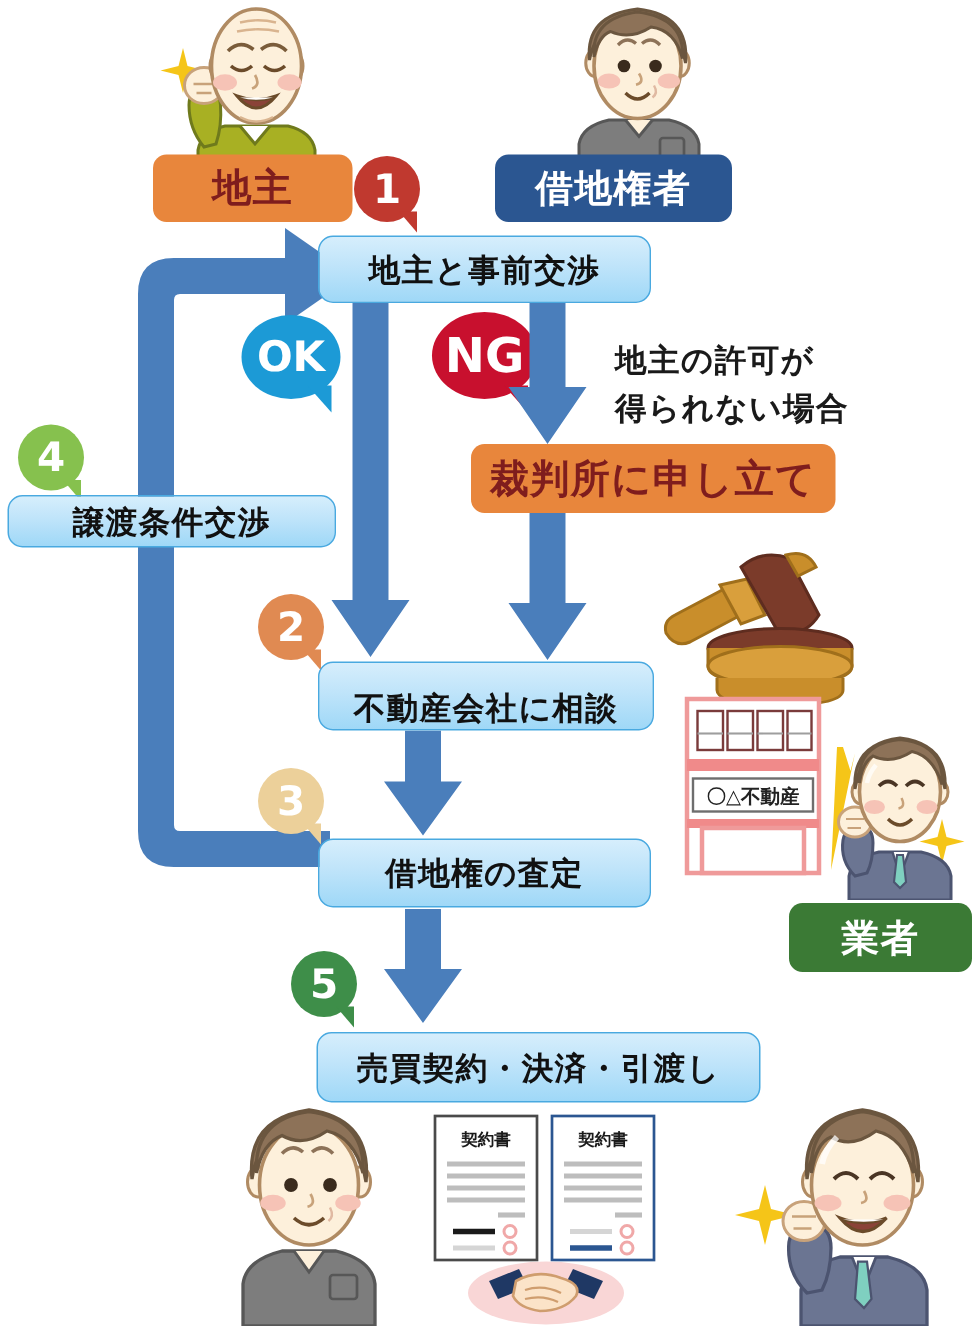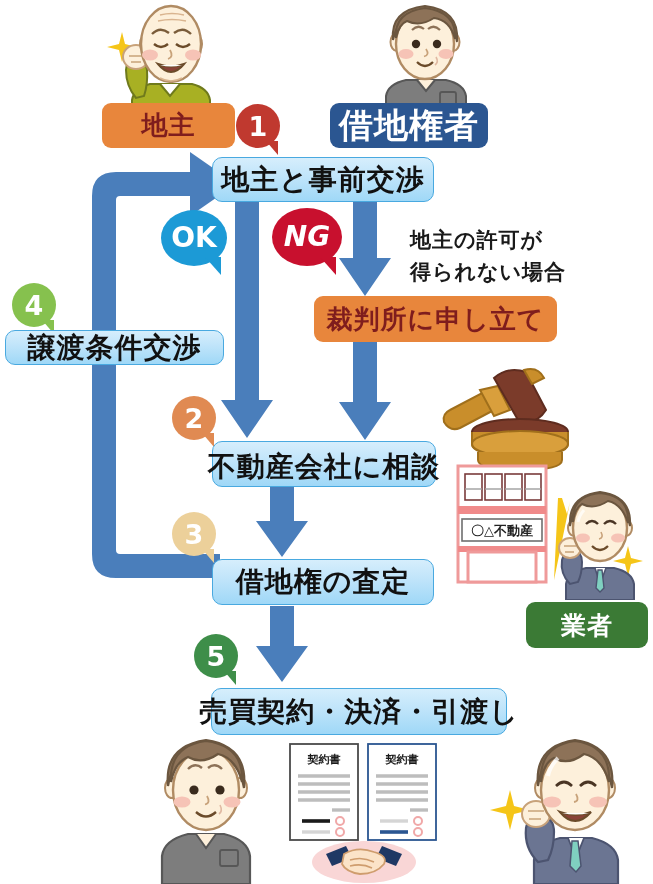--- a/index.html
+++ b/index.html
@@ -25,35 +25,35 @@
     box-sizing:border-box;
     text-align:center;
     letter-spacing:1px;
     white-space:nowrap;
   }
   .box-blue{
     background:linear-gradient(180deg,#d6eefc 0%,#bfe4fa 45%,#9fd8f7 100%);
     border:1.5px solid #49a9e0;
     border-radius:10px;
     color:#111111;
-    font-size:28px;
+    font-size:21px;
     font-weight:700;
   }
   .box-orange{
     background:#e8863c;
     border-radius:9px;
     color:#7f1d1d;
     font-size:26px;
     font-weight:700;
   }
   .box-navy{
     background:#2b5691;
     border-radius:9px;
     color:#ffffff;
-    font-size:34px;
+    font-size:25px;
     font-weight:700;
   }
   .box-green{
     background:#3b7a35;
     border-radius:9px;
     color:#ffffff;
     font-size:25px;
     font-weight:700;
   }
 
@@ -210,21 +210,21 @@
 
   <div class="box box-blue" style="left:212px;top:157px;width:222px;height:45px;">
     <span>地主と事前交渉</span>
   </div>
 
 
   <div class="okng bubble-ok" style="left:161px;top:210px;width:66px;height:56px;font-size:28px;">
     <span>OK</span>
   </div>
 
-  <div class="okng bubble-ng" style="left:272px;top:208px;width:70px;height:58px;font-size:28px;font-style:italic;">
+  <div class="okng bubble-ng" style="left:288px;top:208px;width:70px;height:58px;font-size:32px;">
     <span>NG</span>
   </div>
 
   <svg class="arrow" style="left:219px;top:202px;" width="56" height="240" viewBox="0 0 56 240">
     <path d="M16 0 L40 0 L40 198 L54 198 L28 236 L2 198 L16 198 Z" fill="#4a7ebb"></path>
   </svg>
 
   <svg class="arrow" style="left:337px;top:202px;" width="56" height="96" viewBox="0 0 56 96">
     <path d="M16 0 L40 0 L40 56 L54 56 L28 94 L2 56 L16 56 Z" fill="#4a7ebb"></path>
   </svg>

